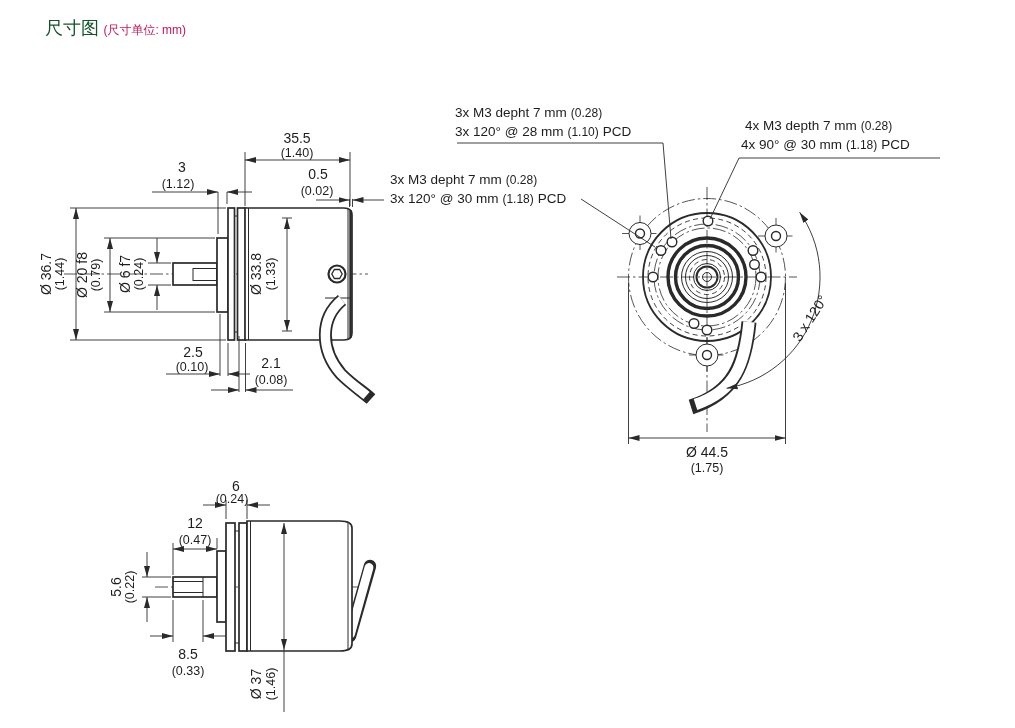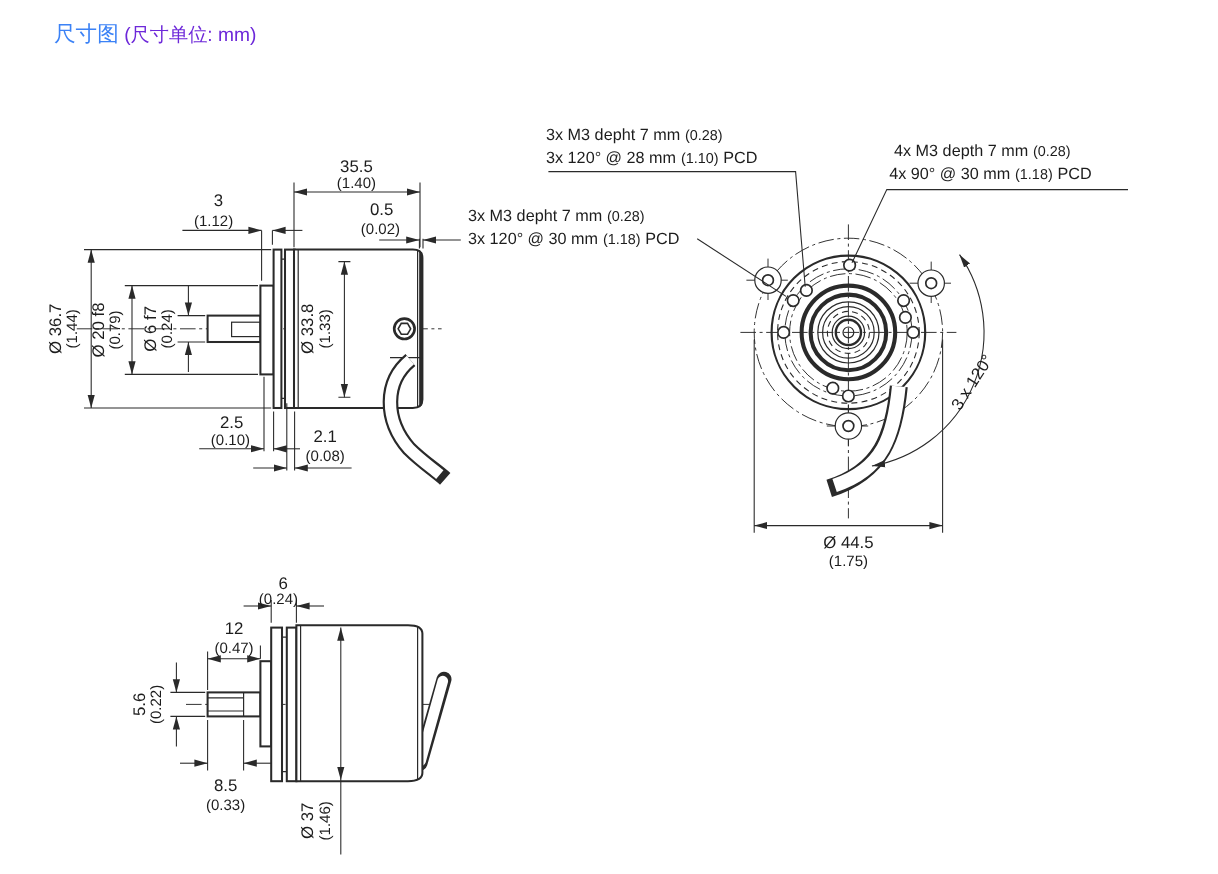--- a/index.html
+++ b/index.html
@@ -1,20 +1,20 @@
 <!DOCTYPE html>
 <html><head>
 <meta charset="utf-8">
 <style>
   html,body{margin:0;padding:0;background:#ffffff;}
   .page{position:relative;width:1015px;height:728px;background:#fff;overflow:hidden;
         font-family:"Liberation Sans","DejaVu Sans",sans-serif;}
   .hdr{position:absolute;left:45px;top:16px;white-space:nowrap;}
-  .hdr .t1{font-size:18px;color:#3b82f6;}
-  .hdr .t2{font-size:16px;color:#6d28d9;}
+  .hdr .t1{font-size:18px;color:#14532d;}
+  .hdr .t2{font-size:12px;color:#be185d;}
   .sub{position:absolute;left:45px;top:52px;font-size:15.5px;color:#1d1d1d;white-space:nowrap;}
   svg{position:absolute;left:0;top:0;}
   svg text{font-family:"Liberation Sans","DejaVu Sans",sans-serif;fill:#1d1d1d;}
   .d{font-size:14px;}           
   .i{font-size:12.5px;}         
   .c{font-size:13.5px;}         
   .p{font-size:12px;}           
   .ln{stroke:#2a2a2a;fill:none;}
   .thin{stroke-width:1;}
   .med{stroke-width:1.7;}

